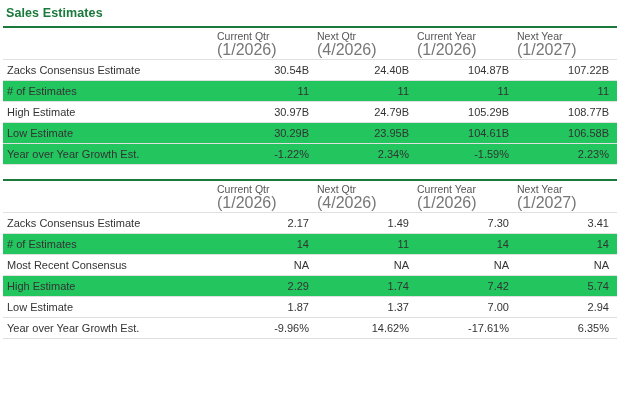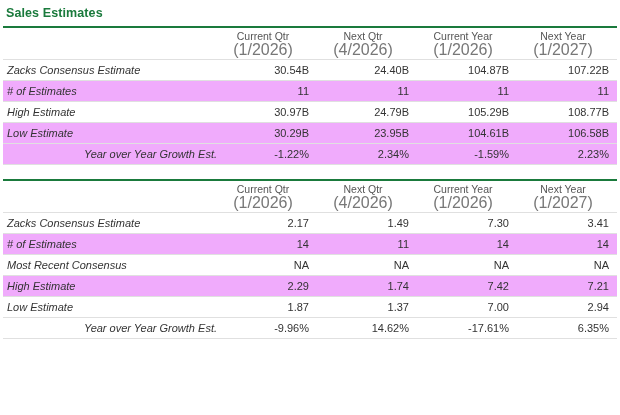--- a/index.html
+++ b/index.html
@@ -46,21 +46,21 @@
   th, td {
     font-size: 11px;
     font-weight: normal;
     padding: 0;
     vertical-align: middle;
   }
   col.label { width: 214px; }
   col.val { width: 100px; }
   thead th {
     color: #555555;
-    text-align: center;
+    text-align: left;
     padding: 2px 8px 0 0;
     line-height: 13px;
     font-size: 10.5px;
   }
   thead th.hdr-label {
     text-align: left;
     padding-left: 4px;
   }
   thead th .sub {
     display: block;
@@ -72,28 +72,26 @@
     height: 20px;
     border-top: 1px solid #e0e0e0;
     text-align: right;
     padding: 0 8px 0 0;
     color: #333333;
   }
   tbody td.rowlabel {
     text-align: left;
     padding: 0 0 0 4px;
     color: #333333;
-    font-style: italic;
   }
   tbody tr.alt td {
-    background: #f0abfc;
+    background: #22c55e;
   }
   tbody tr:last-child td {
     border-bottom: 1px solid #e0e0e0;
-    text-align: right;
   }
   .spacer {
     height: 14px;
   }
 </style>
 </head>
 <body>
 
 <div class="page">
 
@@ -228,21 +226,21 @@
           <td>NA</td>
           <td>NA</td>
           <td>NA</td>
           <td>NA</td>
         </tr>
         <tr class="alt">
           <td class="rowlabel">High Estimate</td>
           <td>2.29</td>
           <td>1.74</td>
           <td>7.42</td>
-          <td>7.21</td>
+          <td>5.74</td>
         </tr>
         <tr>
           <td class="rowlabel">Low Estimate</td>
           <td>1.87</td>
           <td>1.37</td>
           <td>7.00</td>
           <td>2.94</td>
         </tr>
         <tr>
           <td class="rowlabel">Year over Year Growth Est.</td>

